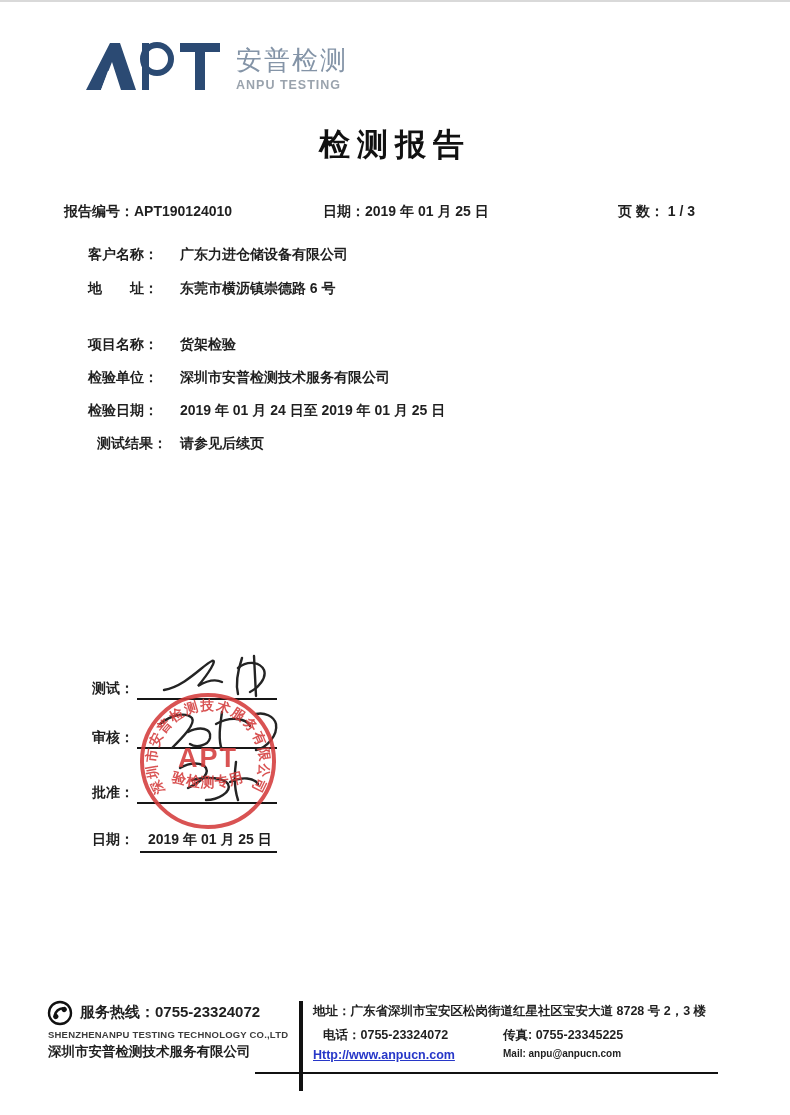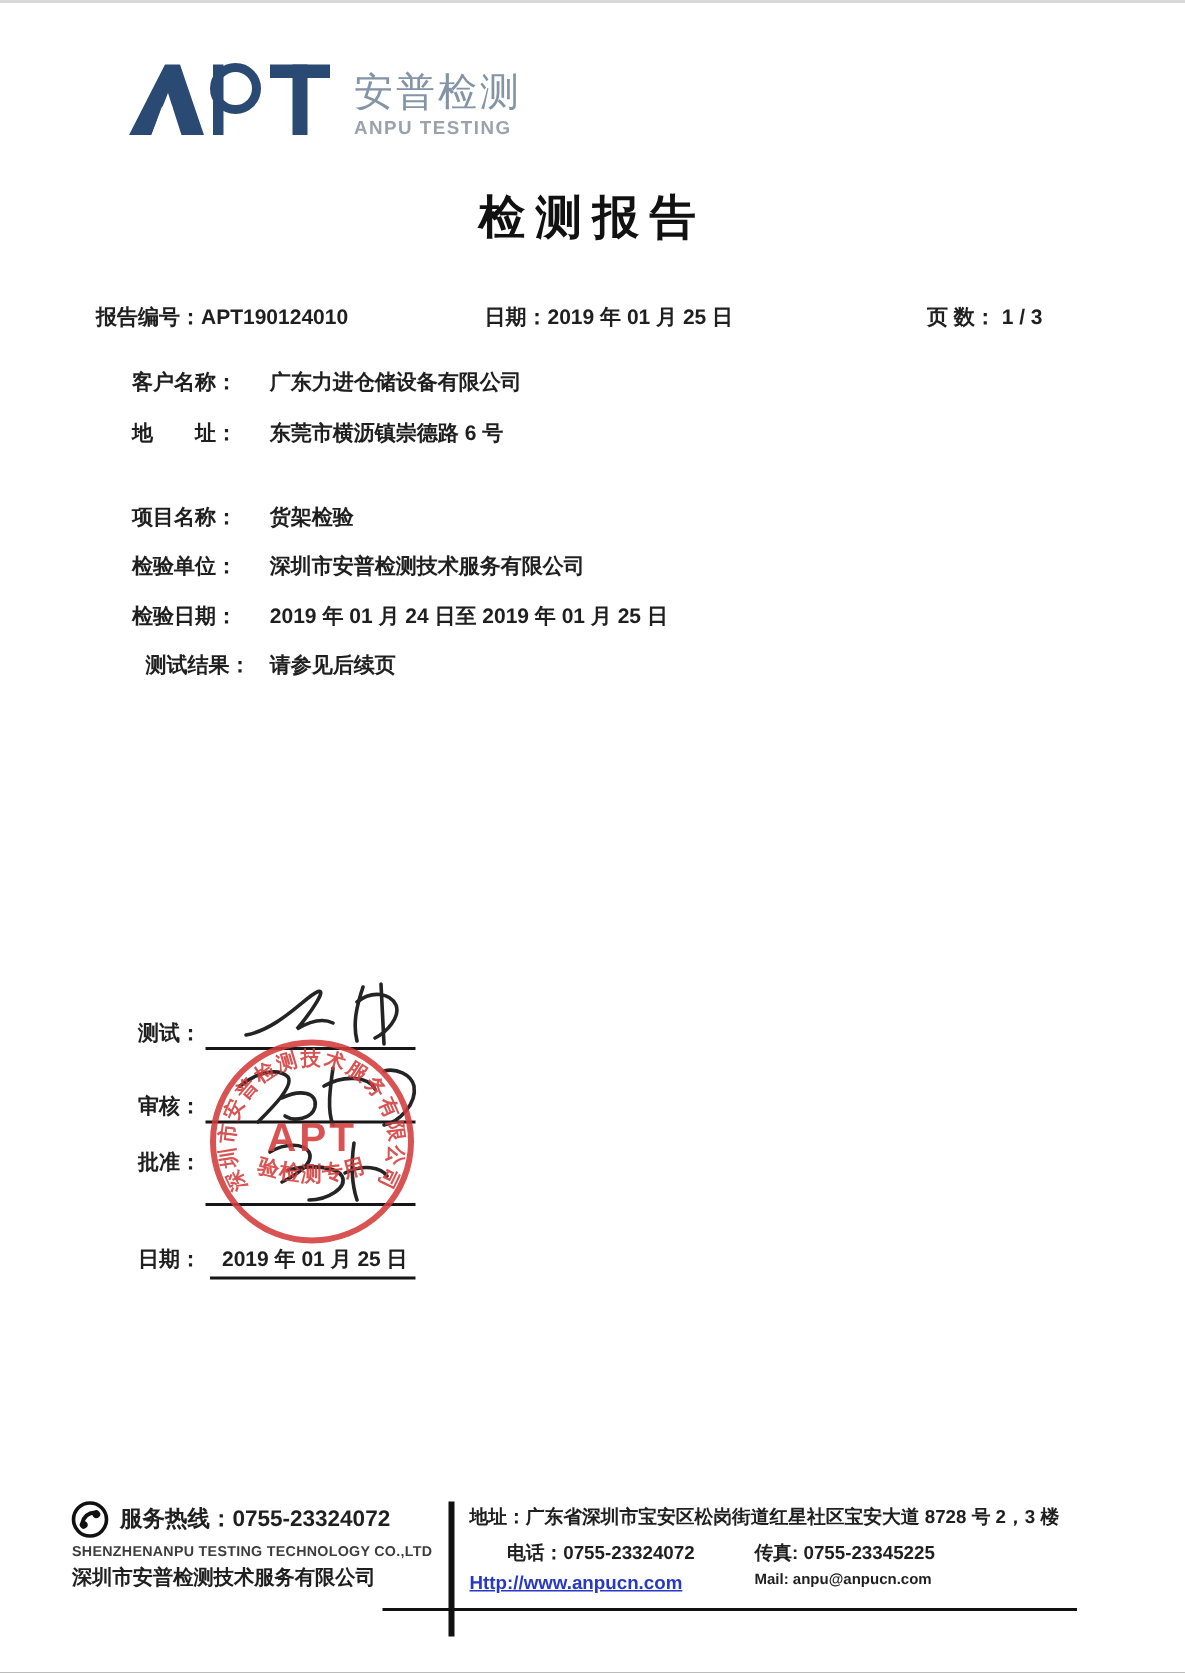--- a/index.html
+++ b/index.html
@@ -40,21 +40,21 @@
   .stamp { left:136px; top:687px; width:144px; height:144px; opacity:0.88; }
 
   
   .foot { font-weight:700; white-space:nowrap; }
   .f-hotline { left:80px; top:1001px; font-size:15px; }
   .f-en { left:48px; top:1027px; font-size:9.5px; letter-spacing:0.2px; color:#3c3c3c; }
   .f-cn { left:48px; top:1041px; font-size:13.5px; }
   .f-vbar { left:299px; top:999px; width:4px; height:90px; background:#111; }
   .f-hline { left:255px; top:1070px; width:463px; height:2px; background:#111; }
   .f-r1 { left:313px; top:1001px; font-size:12.5px; }
-  .f-r2a { left:313px; top:1025px; font-size:12.5px;padding-left:25px; }
+  .f-r2a { left:298px; top:1025px; font-size:12.5px;padding-left:25px; }
   .f-r2b { left:503px; top:1025px; font-size:12.5px; }
   .f-r3a { left:313px; top:1046px; font-size:12.5px; }
   .f-r3b { left:503px; top:1046px; font-size:10px; }
   .f-link { color:#2737c8; text-decoration:underline; cursor:pointer; }
 </style>
 </head>
 <body>
 
 <div class="page">
 
@@ -115,21 +115,21 @@
     <span>请参见后续页</span>
   </div>
 
 
   <div class="sig-label" style="left:92px; top:678px;text-align:right;">测试：</div>
   <div class="sig-line" style="left:137px; top:696px; width:140px;"></div>
 
   <div class="sig-label" style="left:92px; top:727px;">审核：</div>
   <div class="sig-line" style="left:137px; top:745px; width:140px;"></div>
 
-  <div class="sig-label" style="left:92px; top:764px;font-family:Liberation Serif, serif;">批准：</div>
+  <div class="sig-label" style="left:92px; top:782px;font-family:Liberation Serif, serif;">批准：</div>
   <div class="sig-line" style="left:137px; top:800px; width:140px;"></div>
 
   <div class="sig-label" style="left:92px; top:829px;">日期：</div>
   <div class="sig-label" style="left:148px; top:829px;">2019 年 01 月 25 日</div>
   <div class="sig-line" style="left:140px; top:849px; width:137px;"></div>
 
   <svg class="abs" style="left:158px; top:650px;" width="130" height="48">
     <g fill="none" stroke="#242424" stroke-width="2.4" stroke-linecap="round">
       <path d="M6 38 C 28 34, 46 12, 54 9 C 60 7, 50 22, 40 34 C 50 28, 58 27, 64 30"></path>
       <path d="M84 6 C 80 18, 77 30, 80 42"></path>

